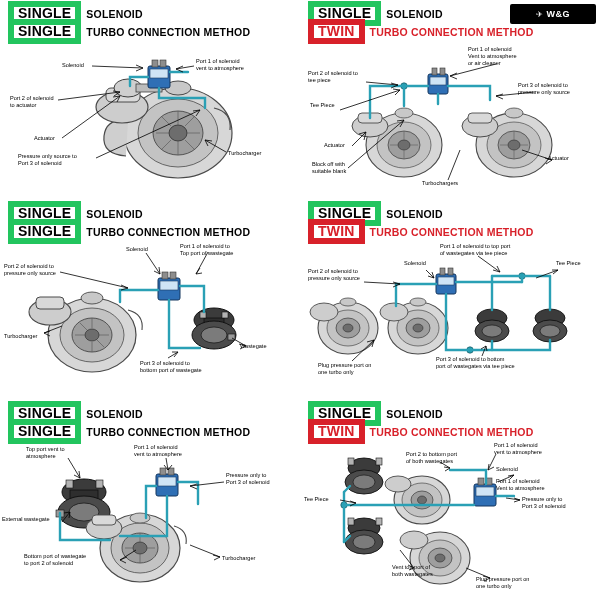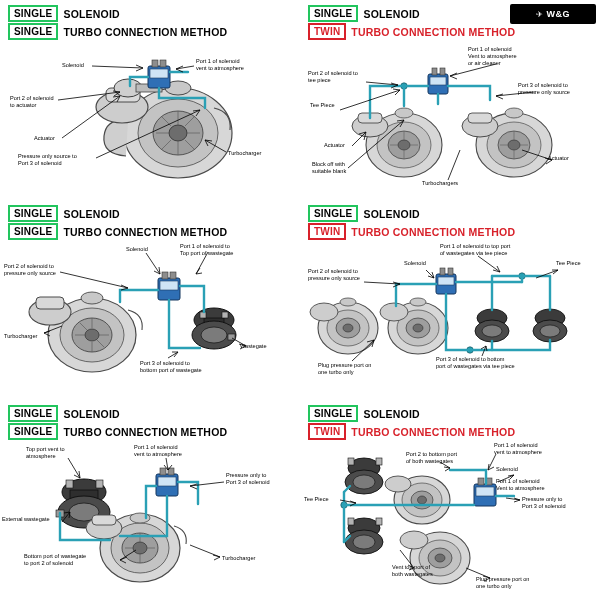--- a/index.html
+++ b/index.html
@@ -30,24 +30,24 @@
   .p2{left:0;top:200px;}
   .p3{left:300px;top:200px;}
   .p4{left:0;top:400px;}
   .p5{left:300px;top:400px;}
 
   
   .hdr{position:absolute;left:8px;top:6px;display:flex;flex-direction:column;gap:3px;}
   .hline{display:flex;align-items:center;gap:5px;height:15px;}
   .badge{
     display:inline-block;
-    border:2px solid #22c55e;
+    border:6px solid #22c55e;
     background:#fff;
     color:#000;
-    font-size:10px;font-weight:bold;
+    font-size:14px;font-weight:bold;
     padding:0px 4px;
     line-height:13px;
     letter-spacing:.2px;
   }
   .badge.twin{border-color:#d8212a;color:#d8212a;}
   .htxt{font-size:10.5px;font-weight:bold;color:#000;letter-spacing:.2px;}
   .htxt.red{color:#d8212a;}
 
   
   .lbl{

